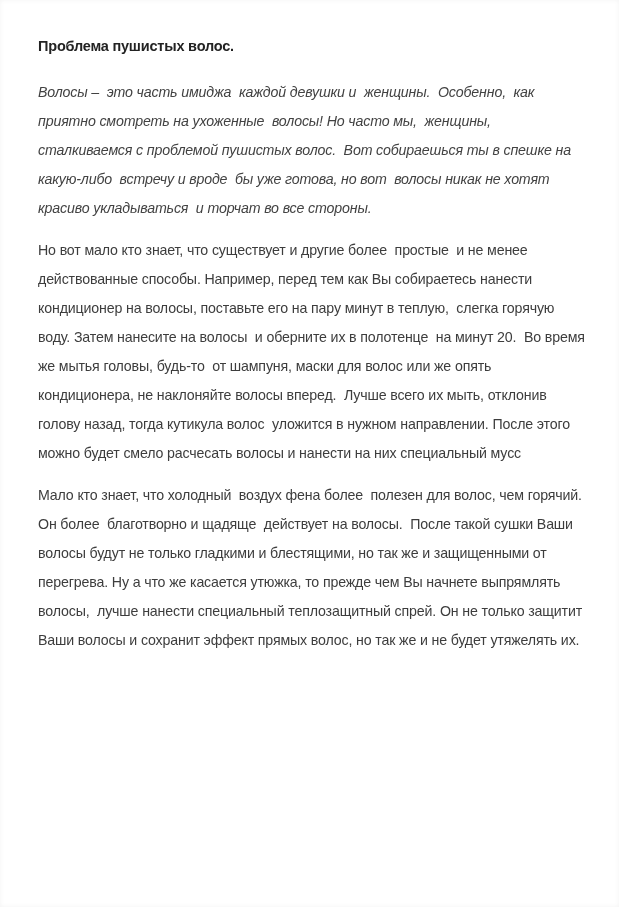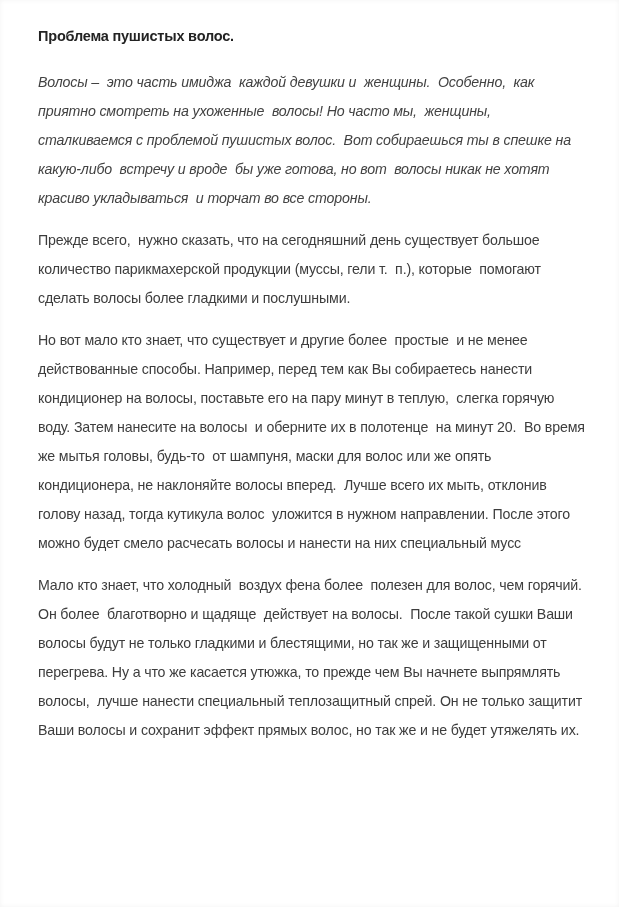--- a/index.html
+++ b/index.html
@@ -13,21 +13,21 @@
     background: #ffffff;
     font-family: "Liberation Sans", "DejaVu Sans", sans-serif;
     overflow: hidden;
     
     box-shadow: inset 0 0 5px rgba(0,0,0,0.05);
   }
   .page {
     box-sizing: border-box;
     width: 619px;
     height: 718px;
-    padding: 28px 30px 0 38px;
+    padding: 38px 30px 0 38px;
   }
   .doc-title {
     margin: 0 0 24px 0;
     font-size: 14.5px;
     font-weight: bold;
     letter-spacing: -0.2px;
     color: #232323;
     white-space: pre-wrap;
   }
   .para {
@@ -46,18 +46,17 @@
 </style>
 </head>
 <body>
 
 <div class="page">
   <h1 class="doc-title">Проблема пушистых волос.</h1>
 
   <p class="para italic">Волосы –  это часть имиджа  каждой девушки и  женщины.  Особенно,  как приятно смотреть на ухоженные  волосы! Но часто мы,  женщины,  сталкиваемся с проблемой пушистых волос.  Вот собираешься ты в спешке на какую-либо  встречу и вроде  бы уже готова, но вот  волосы никак не хотят красиво укладываться  и торчат во все стороны.</p>
 
 
-  <p class="para">Прежде всего,  нужно сказать, что на сегодняшний день существует большое  количество парикмахерской продукции (муссы, гели т.  п.), которые  помогают сделать волосы более гладкими и послушными.</p>
 
   <p class="para">Но вот мало кто знает, что существует и другие более  простые  и не менее действованные способы. Например, перед тем как Вы собираетесь нанести кондиционер на волосы, поставьте его на пару минут в теплую,  слегка горячую  воду. Затем нанесите на волосы  и оберните их в полотенце  на минут 20.  Во время же мытья головы, будь-то  от шампуня, маски для волос или же опять кондиционера, не наклоняйте волосы вперед.  Лучше всего их мыть, отклонив голову назад, тогда кутикула волос  уложится в нужном направлении. После этого  можно будет смело расчесать волосы и нанести на них специальный мусс</p>
 
   <p class="para">Мало кто знает, что холодный  воздух фена более  полезен для волос, чем горячий. Он более  благотворно и щадяще  действует на волосы.  После такой сушки Ваши волосы будут не только гладкими и блестящими, но так же и защищенными от перегрева. Ну а что же касается утюжка, то прежде чем Вы начнете выпрямлять волосы,  лучше нанести специальный теплозащитный спрей. Он не только защитит Ваши волосы и сохранит эффект прямых волос, но так же и не будет утяжелять их.</p>
 </div>
 
 </body></html>

